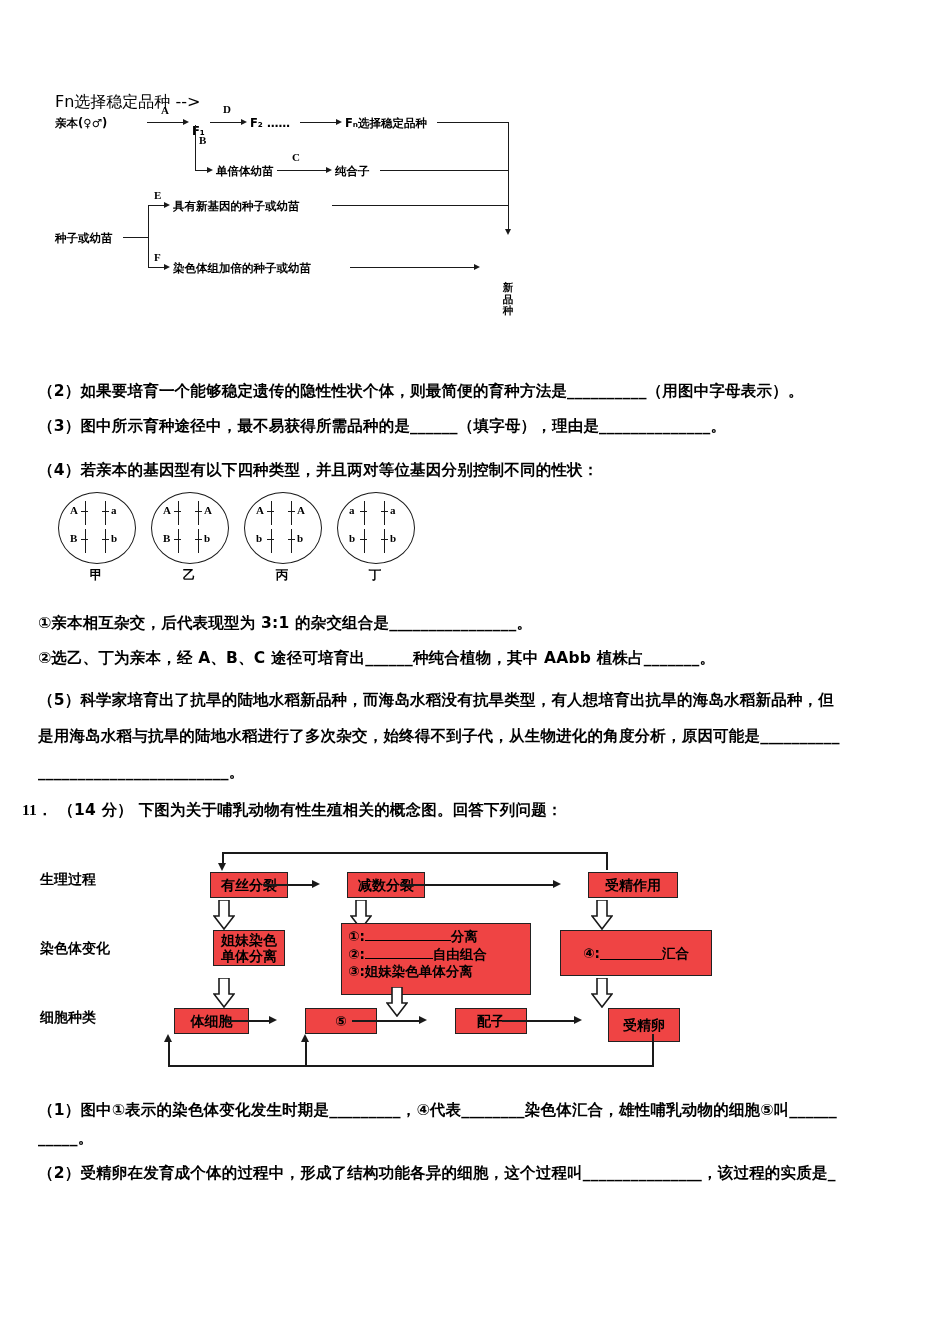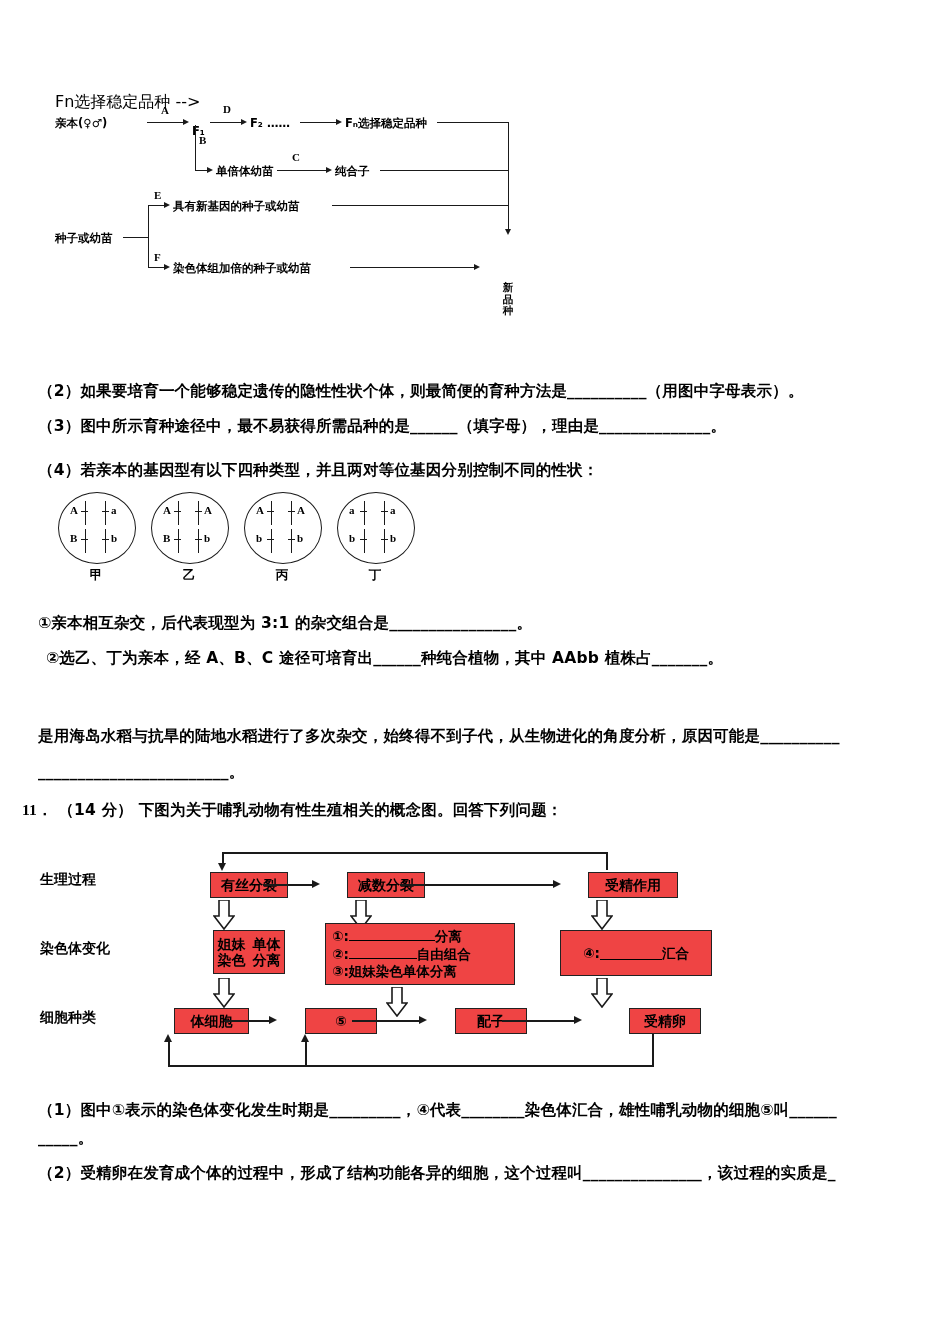--- a/index.html
+++ b/index.html
@@ -384,22 +384,23 @@
           <span class="chrom-bar r"></span>
             <span class="chrom-tick r"></span>
           <span class="allele a2">b</span>
         </div>
       </div>
       <div class="cell-name">丁</div>
     </div>
   </div>
 
   <div class="qline" style="left:38px; top:613px;">①亲本相互杂交，后代表现型为 3:1 的杂交组合是________________。</div>
-  <div class="qline" style="left:38px; top:648px;margin-left:8px;">②选乙、丁为亲本，经 A、B、C 途径可培育出______种纯合植物，其中 AAbb 植株占_______。</div>
-
+  <div class="qline" style="left:38px; top:648px;">②选乙、丁为亲本，经 A、B、C 途径可培育出______种纯合植物，其中 AAbb 植株占_______。</div>
+
+  <div class="qline" style="left:38px; top:690px;">（5）科学家培育出了抗旱的陆地水稻新品种，而海岛水稻没有抗旱类型，有人想培育出抗旱的海岛水稻新品种，但</div>
   <div class="qline" style="left:38px; top:726px;">是用海岛水稻与抗旱的陆地水稻进行了多次杂交，始终得不到子代，从生物进化的角度分析，原因可能是__________</div>
   <div class="qline" style="left:38px; top:762px;">________________________。</div>
 
   <div class="qline" style="left:22px; top:800px;">
     <span class="lat">11．</span>
     <span>（14 分）</span>
     <span>下图为关于哺乳动物有性生殖相关的概念图。回答下列问题：</span>
   </div>
 
   <div id="concept-diagram">
@@ -431,26 +432,26 @@
       <svg width="22" height="30" viewBox="0 0 22 30">
           <polygon points="6,0 16,0 16,16 21,16 11,29 1,16 6,16" fill="#ffffff" stroke="#1a1a1a" stroke-width="1.6"></polygon>
         </svg>
     </div>
     <div class="blockarrow" style="left:551px; top:52px;">
       <svg width="22" height="30" viewBox="0 0 22 30">
           <polygon points="6,0 16,0 16,16 21,16 11,29 1,16 6,16" fill="#ffffff" stroke="#1a1a1a" stroke-width="1.6"></polygon>
         </svg>
     </div>
 
-    <div class="box" style="left:148px; top:82px; width:72px; height:44px; flex-direction:row;">
+    <div class="box" style="left:148px; top:82px; width:72px; height:36px; flex-direction:column;">
       <span>姐妹染色</span>
       <span>单体分离</span>
     </div>
 
-    <div class="box bigbox" style="left:260px; top:75px; width:190px; height:62px;">
+    <div class="box bigbox" style="left:276px; top:75px; width:190px; height:72px;">
       <div>
         <span>①:</span><span class="inline-blank" style="width:86px;"></span><span>分离</span>
       </div>
       <div>
         <span>②:</span><span class="inline-blank" style="width:68px;"></span><span>自由组合</span>
       </div>
       <div>③:姐妹染色单体分离</div>
     </div>
 
     <div class="box bigbox" style="left:495px; top:82px; width:152px; height:46px; display:flex; align-items:center;">
@@ -471,21 +472,21 @@
     </div>
     <div class="blockarrow" style="left:551px; top:130px;">
       <svg width="22" height="30" viewBox="0 0 22 30">
           <polygon points="6,0 16,0 16,16 21,16 11,29 1,16 6,16" fill="#ffffff" stroke="#1a1a1a" stroke-width="1.6"></polygon>
         </svg>
     </div>
 
     <div class="box" style="left:109px; top:160px; width:75px; height:26px;">体细胞</div>
     <div class="box" style="left:240px; top:160px; width:72px; height:26px;">⑤</div>
     <div class="box" style="left:390px; top:160px; width:72px; height:26px;">配子</div>
-    <div class="box" style="left:564px; top:160px; width:72px; height:26px;">受精卵</div>
+    <div class="box" style="left:543px; top:160px; width:72px; height:34px;">受精卵</div>
 
     <div class="ln hl" style="left:184px; top:172px; width:46px;"></div>
     <div class="ar-r" style="left:229px; top:168px;"></div>
     <div class="ln hl" style="left:312px; top:172px; width:68px;"></div>
     <div class="ar-r" style="left:379px; top:168px;"></div>
     <div class="ln hl" style="left:462px; top:172px; width:73px;"></div>
     <div class="ar-r" style="left:534px; top:168px;"></div>
 
     <div class="ln vl" style="left:612px; top:186px; height:33px;"></div>
     <div class="ln hl" style="left:128px; top:217px; width:486px;"></div>

